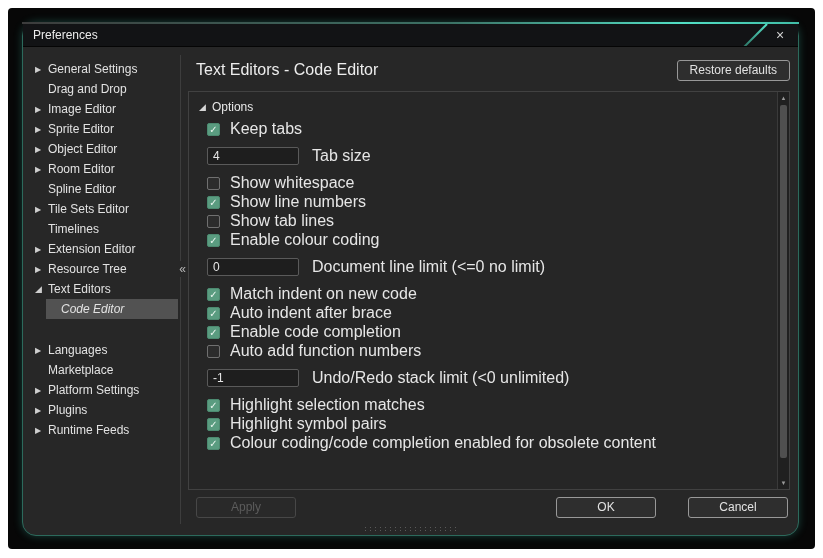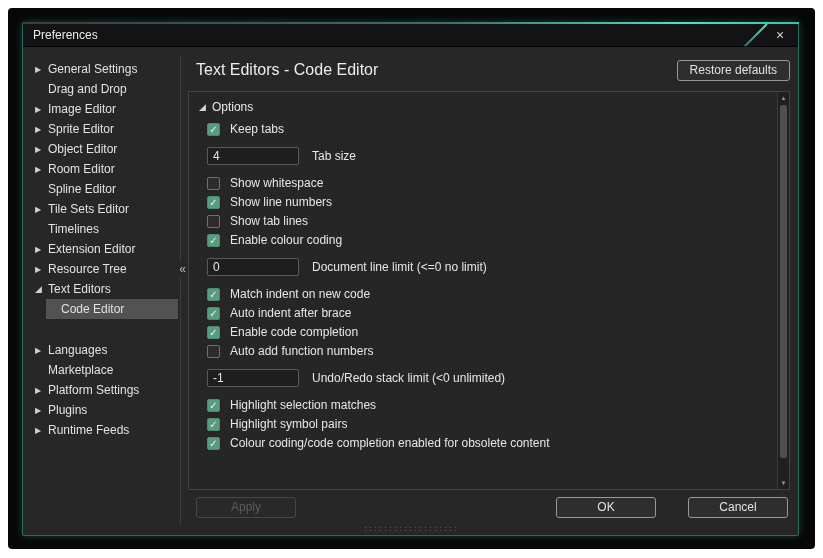--- a/index.html
+++ b/index.html
@@ -1,58 +1,58 @@
 <!DOCTYPE html>
 <html style="--accent-teal: #4cd9c0; --checkbox-checked: #5a9c80; --selection: #525252; --dialog-bg: #272727;"><head>
 <meta charset="utf-8">
 <style>
   * { margin:0; padding:0; box-sizing:border-box; }
   body { font-family:"Liberation Sans", sans-serif; }
   .page { width:823px; height:558px; background:#ffffff; position:relative; overflow:hidden; }
   .backdrop { position:absolute; left:8px; top:8px; width:807px; height:541px; background:#070707; border-radius:4px; }
   .dialog {
     position:absolute; left:14px; top:14px; width:777px; height:514px;
-    background:#272727; border:1px solid #2c6a5c; border-radius:2px;
+    background:#272727; border:1px solid #2c6a5c; border-radius:14px;
     box-shadow:0 0 8px rgba(70,210,185,0.28);
   }
   .dialog::before {
     content:''; position:absolute; left:-1px; right:-1px; top:-1px; height:2px; z-index:6;
     background:linear-gradient(90deg,#3c3c3c 0%,#3c7265 55%,#52dfc5 85%,#41bda7 100%);
   }
   .titlebar { height:24px; background:#121315; display:flex; align-items:center; padding:0 6px 0 10px; position:relative; border-bottom:1px solid #050505; overflow:hidden; }
   .titlebar .title { font-size:12px; color:#ececec; }
   .title-slash { position:absolute; right:42px; top:-4px; width:2px; height:34px; transform:rotate(45deg); background:linear-gradient(#55e2c8,#2a6f60); }
   .close-btn { margin-left:auto; width:24px; text-align:center; color:#d2d2d2; font-size:14px; line-height:22px; }
   .dialog-body { position:absolute; left:0; right:0; top:24px; bottom:0; padding:8px 8px 2px; display:flex; flex-direction:column; }
   .content { flex:1; display:flex; min-height:0; }
   
   .sidebar { width:150px; position:relative; border-right:1px solid #3d3d3d; padding:4px 2px 0 2px; flex:none; }
   .side-item { height:20px; display:flex; align-items:center; font-size:12px; color:#e2e2e2; padding-left:2px; white-space:nowrap; }
   .side-item.selected { background:var(--selection,#525252); }
-  .side-item.child { margin-left:13px; }
+  .side-item.child { margin-left:13px;font-style:italic; }
   .side-spacer { height:21px; }
   .tree-arrow { width:13px; flex:none; font-size:8px; color:#cfcfcf; }
   .tree-arrow.exp { font-size:9px; }
   .collapse-handle { position:absolute; right:-8px; top:206px; z-index:3; background:#272727; color:#b8b8b8; font-size:12px; line-height:14px; padding:1px 2px; }
   
   .main { flex:1; margin-left:7px; display:flex; flex-direction:column; min-width:0; }
   .main-header { height:26px; margin:2px 0 8px; display:flex; align-items:center; padding-left:8px; }
   .main-header .ttl { font-size:16px; color:#ededed; }
   .btn { height:21px; background:#2e2e2e; border:1px solid #989898; border-radius:3px; color:#e2e2e2; font-size:12px; font-family:inherit; padding:0 12px; }
   .restore-btn { margin-left:auto; }
   .options-panel { flex:1; border:1px solid #414141; background:#262626; display:flex; min-height:0; position:relative; }
   .options-scroll { flex:1; display:flex; flex-direction:column; padding:6px 4px 4px 10px; overflow:hidden; }
   .options-header { display:flex; align-items:center; height:18px; margin-bottom:2px; color:#e8e8e8; font-size:12px; }
   .options-header .exp-icon { font-size:9px; margin-right:6px; color:#d5d5d5; }
   .opt-row { display:flex; align-items:center; height:16px; margin:3px 0 3px 8px; }
   .opt-row.input-row { margin:10px 0 10px 8px; height:18px; }
   .checkbox { width:13px; height:13px; flex:none; border:1px solid #707070; background:#2c2c2c; border-radius:2px; margin-right:10px;
               display:flex; align-items:center; justify-content:center; font-size:10px; line-height:11px; color:#eaf6ef; }
   .checkbox.checked { background:var(--checkbox-checked,#5a9c80); border-color:#4c8a70; }
-  .opt-label { font-size:12px; color:#e6e6e6; white-space:nowrap; }
+  .opt-label { font-size:16px; color:#e6e6e6; white-space:nowrap; }
   .opt-input { width:92px; height:18px; background:#1e1e1e; border:1px solid #5a5a5a; border-radius:2px; color:#e6e6e6;
                font-size:12px; font-family:inherit; padding:0 5px; margin-right:13px; }
   
   .scrollbar { width:12px; flex:none; background:#202020; border-left:1px solid #3a3a3a; display:flex; flex-direction:column; align-items:center; padding:1px 0; }
   .sb-btn { height:10px; font-size:6px; color:#9a9a9a; line-height:10px; }
   .sb-track { flex:1; width:100%; position:relative; }
   .sb-thumb { position:absolute; left:2px; right:2px; top:2px; bottom:20px; background:#4f4f4f; border-radius:2px; }
   
   .footer { height:34px; display:flex; align-items:center; padding:6px 2px 6px 8px; }
   .footer .btn { min-width:100px; }

